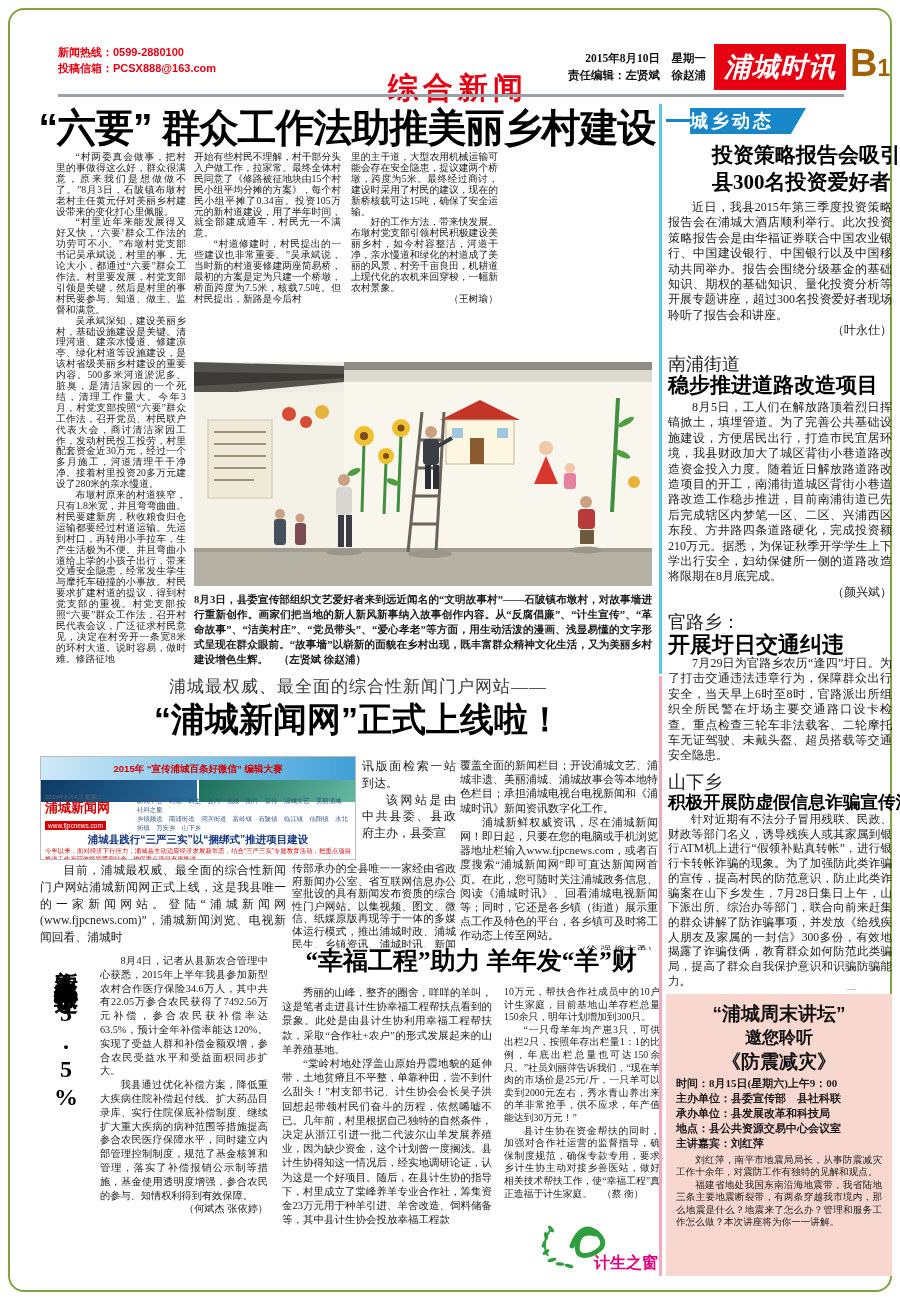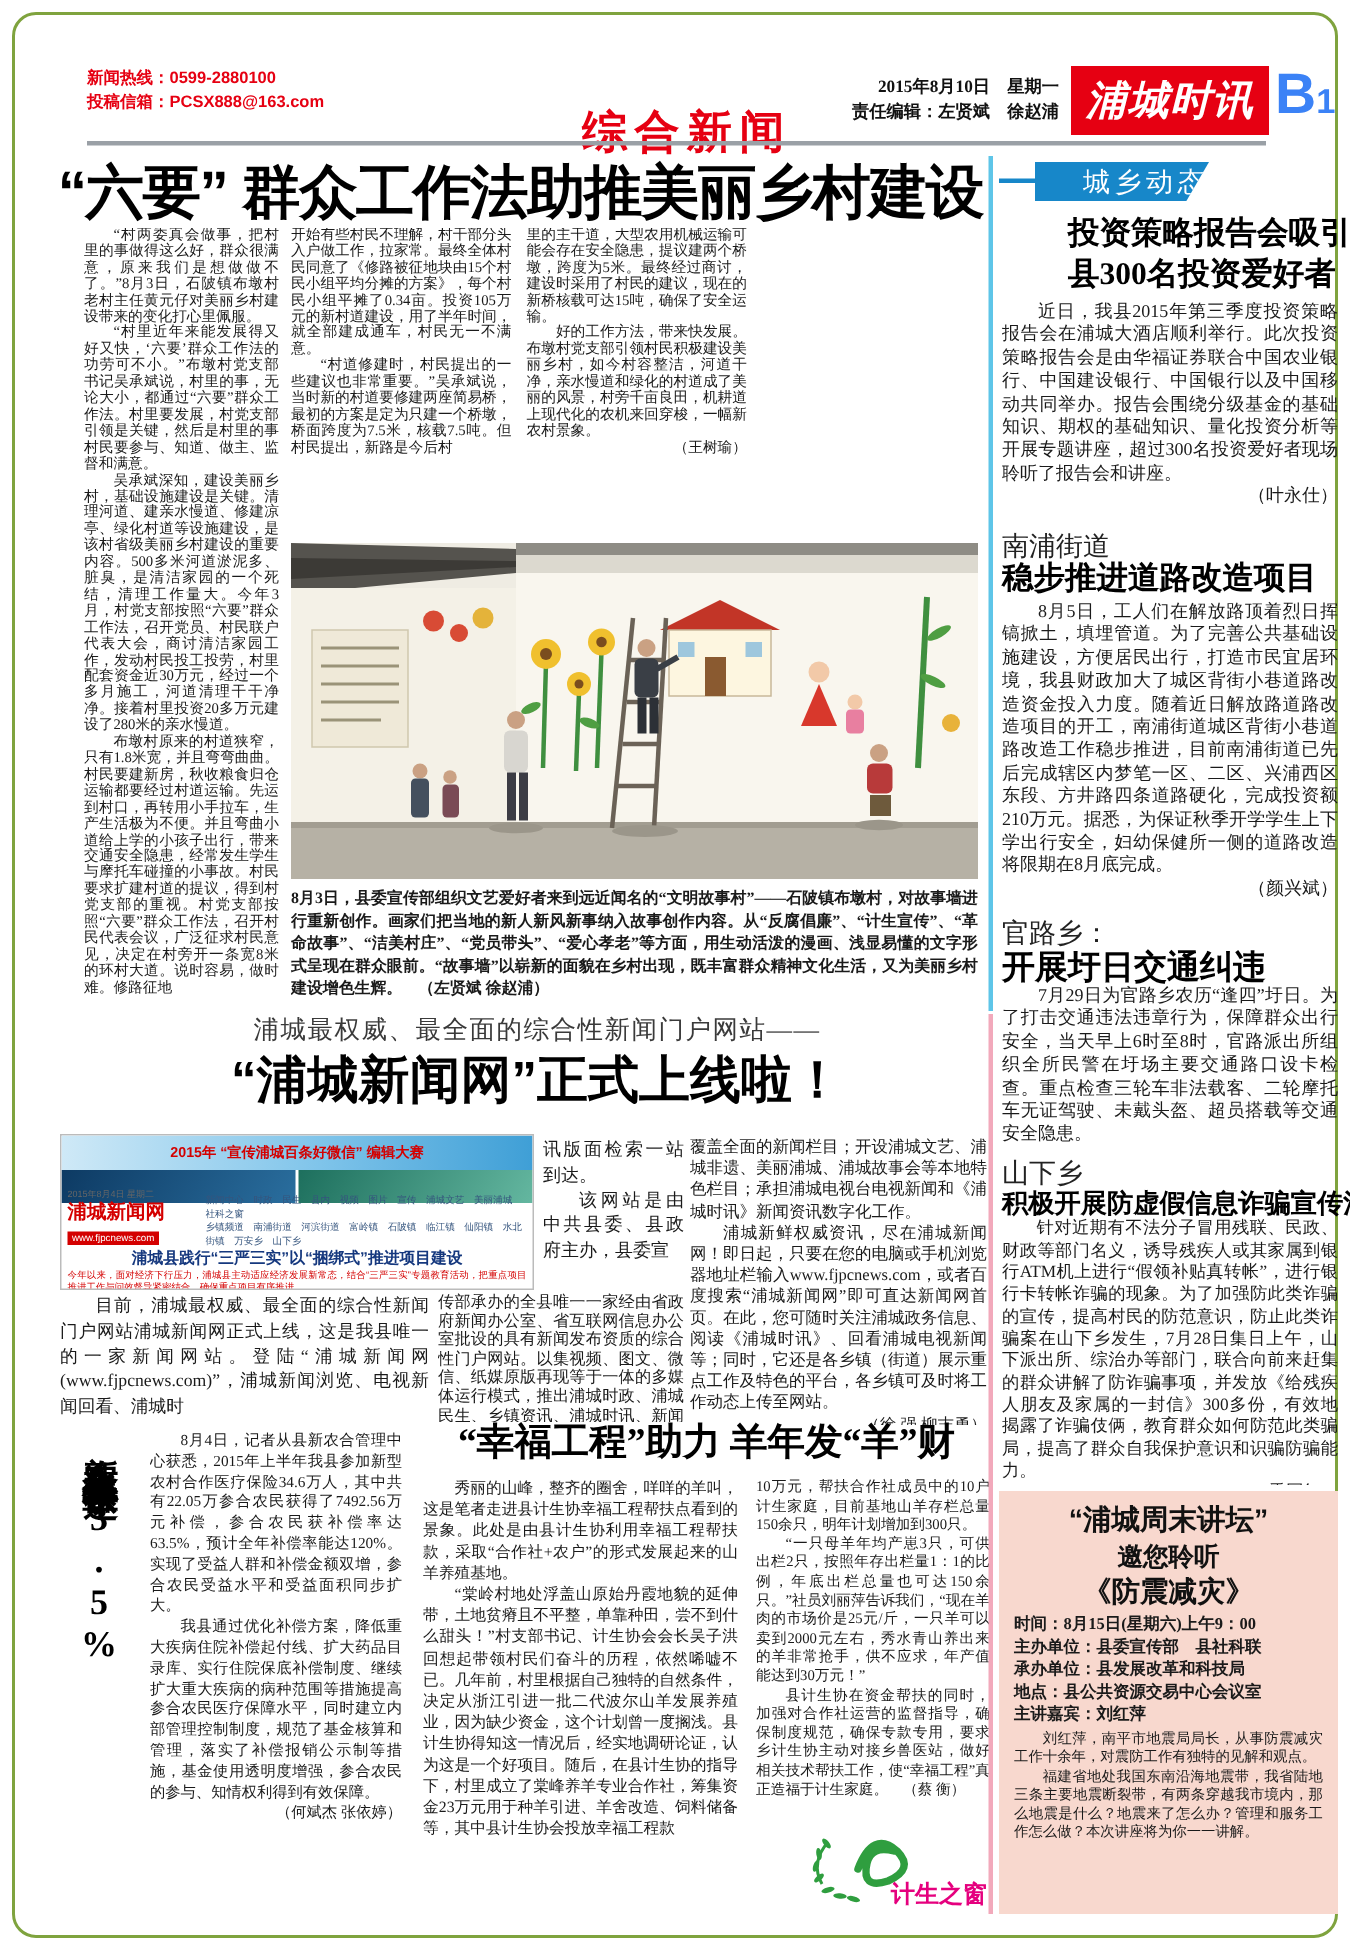--- a/index.html
+++ b/index.html
@@ -6,21 +6,21 @@
   .page{position:relative;width:900px;height:1300px;background:#fff;overflow:hidden;
         font-family:"Liberation Serif","DejaVu Serif",serif;color:#1a1a1a;}
   .frame{position:absolute;left:8px;top:8px;right:8px;bottom:8px;border:2px solid #7fa33e;border-radius:16px;pointer-events:none;}
   .abs{position:absolute;}
   
   .hd-left{left:58px;top:44px;font-family:"Liberation Sans","DejaVu Sans",sans-serif;font-weight:bold;font-size:11px;line-height:16px;color:#e60012;}
   .hd-center{left:388px;top:68px;width:170px;font-family:"Liberation Sans","DejaVu Sans",sans-serif;font-weight:900;font-size:30px;color:#e60012;letter-spacing:5px;white-space:nowrap;}
   .hd-right{left:528px;top:50px;width:178px;text-align:right;font-weight:bold;font-size:11.5px;line-height:17px;color:#111;}
   .brand{left:714px;top:44px;width:132px;height:46px;background:#e60012;color:#fff;text-align:center;
          font-size:27px;line-height:46px;font-weight:bold;font-style:italic;letter-spacing:1px;}
-  .edition{left:850px;top:42px;font-family:"Liberation Sans","DejaVu Sans",sans-serif;font-weight:900;color:#3b82f6;}
+  .edition{left:850px;top:42px;font-family:"Liberation Sans","DejaVu Sans",sans-serif;font-weight:900;color:#a16207;}
   .edition .ed-b{font-size:38px;} .edition .ed-n{font-size:23px;}
   .hd-rule{left:58px;top:94px;width:786px;height:3px;background:#9aa0a6;}
   
   .mh{left:36px;top:101px;width:622px;text-align:center;font-family:"Liberation Sans","DejaVu Sans",sans-serif;
       font-weight:900;font-size:39px;letter-spacing:-1px;white-space:nowrap;color:#000;}
   .bt{text-align:justify;}
   .bt p{margin:0;text-indent:2em;}
   .bt p.ni{text-indent:0;}
   .bt p.sig{text-align:right;text-indent:0;}
   .main-bt{font-size:9.8px;line-height:10.9px;}
@@ -57,22 +57,22 @@
   .nfh-text{left:100px;top:954px;width:168px;height:334px;font-size:10.2px;line-height:13.8px;overflow:hidden;}
   
   .xf-head{left:282px;top:944px;width:378px;text-align:center;font-weight:900;font-size:25px;white-space:nowrap;color:#000;}
   .xf-cols{left:282px;top:986px;width:378px;display:flex;gap:12px;}
   .xf-cols .xc1{width:210px;font-size:10.5px;line-height:14.2px;}
   .xf-cols .xc2{width:156px;font-size:9.8px;line-height:12.6px;}
   .jslogo{left:538px;top:1212px;width:120px;height:62px;}
   
   .vline-b{left:659px;top:104px;width:3px;height:570px;background:#5ec5e8;}
   .vline-p{left:659px;top:676px;width:3px;height:600px;background:#f2a9bb;}
-  .sb-banner{left:690px;top:108px;width:116px;height:26px;background:#1787c9;color:#fff;text-align:right;
-             font-family:"Liberation Sans","DejaVu Sans",sans-serif;font-weight:400;font-size:18px;line-height:26px;letter-spacing:3px;
+  .sb-banner{left:690px;top:108px;width:116px;height:26px;background:#1787c9;color:#fff;text-align:left;
+             font-family:"Liberation Sans","DejaVu Sans",sans-serif;font-weight:700;font-size:18px;line-height:26px;letter-spacing:3px;
              clip-path:polygon(0 0,100% 0,87% 100%,0 100%);}
   .sb-tick{left:666px;top:119px;width:24px;height:3px;background:#1787c9;}
   .sb{left:668px;width:224px;}
   .sb-h-serif{font-weight:900;font-size:21px;line-height:27px;color:#000;}
   .sb-kick{font-size:18px;color:#222;}
   .sb-h-sans{font-family:"Liberation Sans","DejaVu Sans",sans-serif;font-weight:900;color:#000;}
   .sb-body{font-size:12px;line-height:15.4px;overflow:hidden;}
   .pinkbox{left:666px;top:994px;width:226px;height:282px;background:#f8d8ce;padding:8px 10px;box-sizing:border-box;overflow:hidden;}
   .pb-t1{text-align:center;font-family:"Liberation Sans","DejaVu Sans",sans-serif;font-weight:900;font-size:19px;line-height:24px;color:#111;}
   .pb-t2{text-align:center;font-family:"Liberation Sans","DejaVu Sans",sans-serif;font-weight:900;font-size:17px;line-height:23px;color:#111;}

